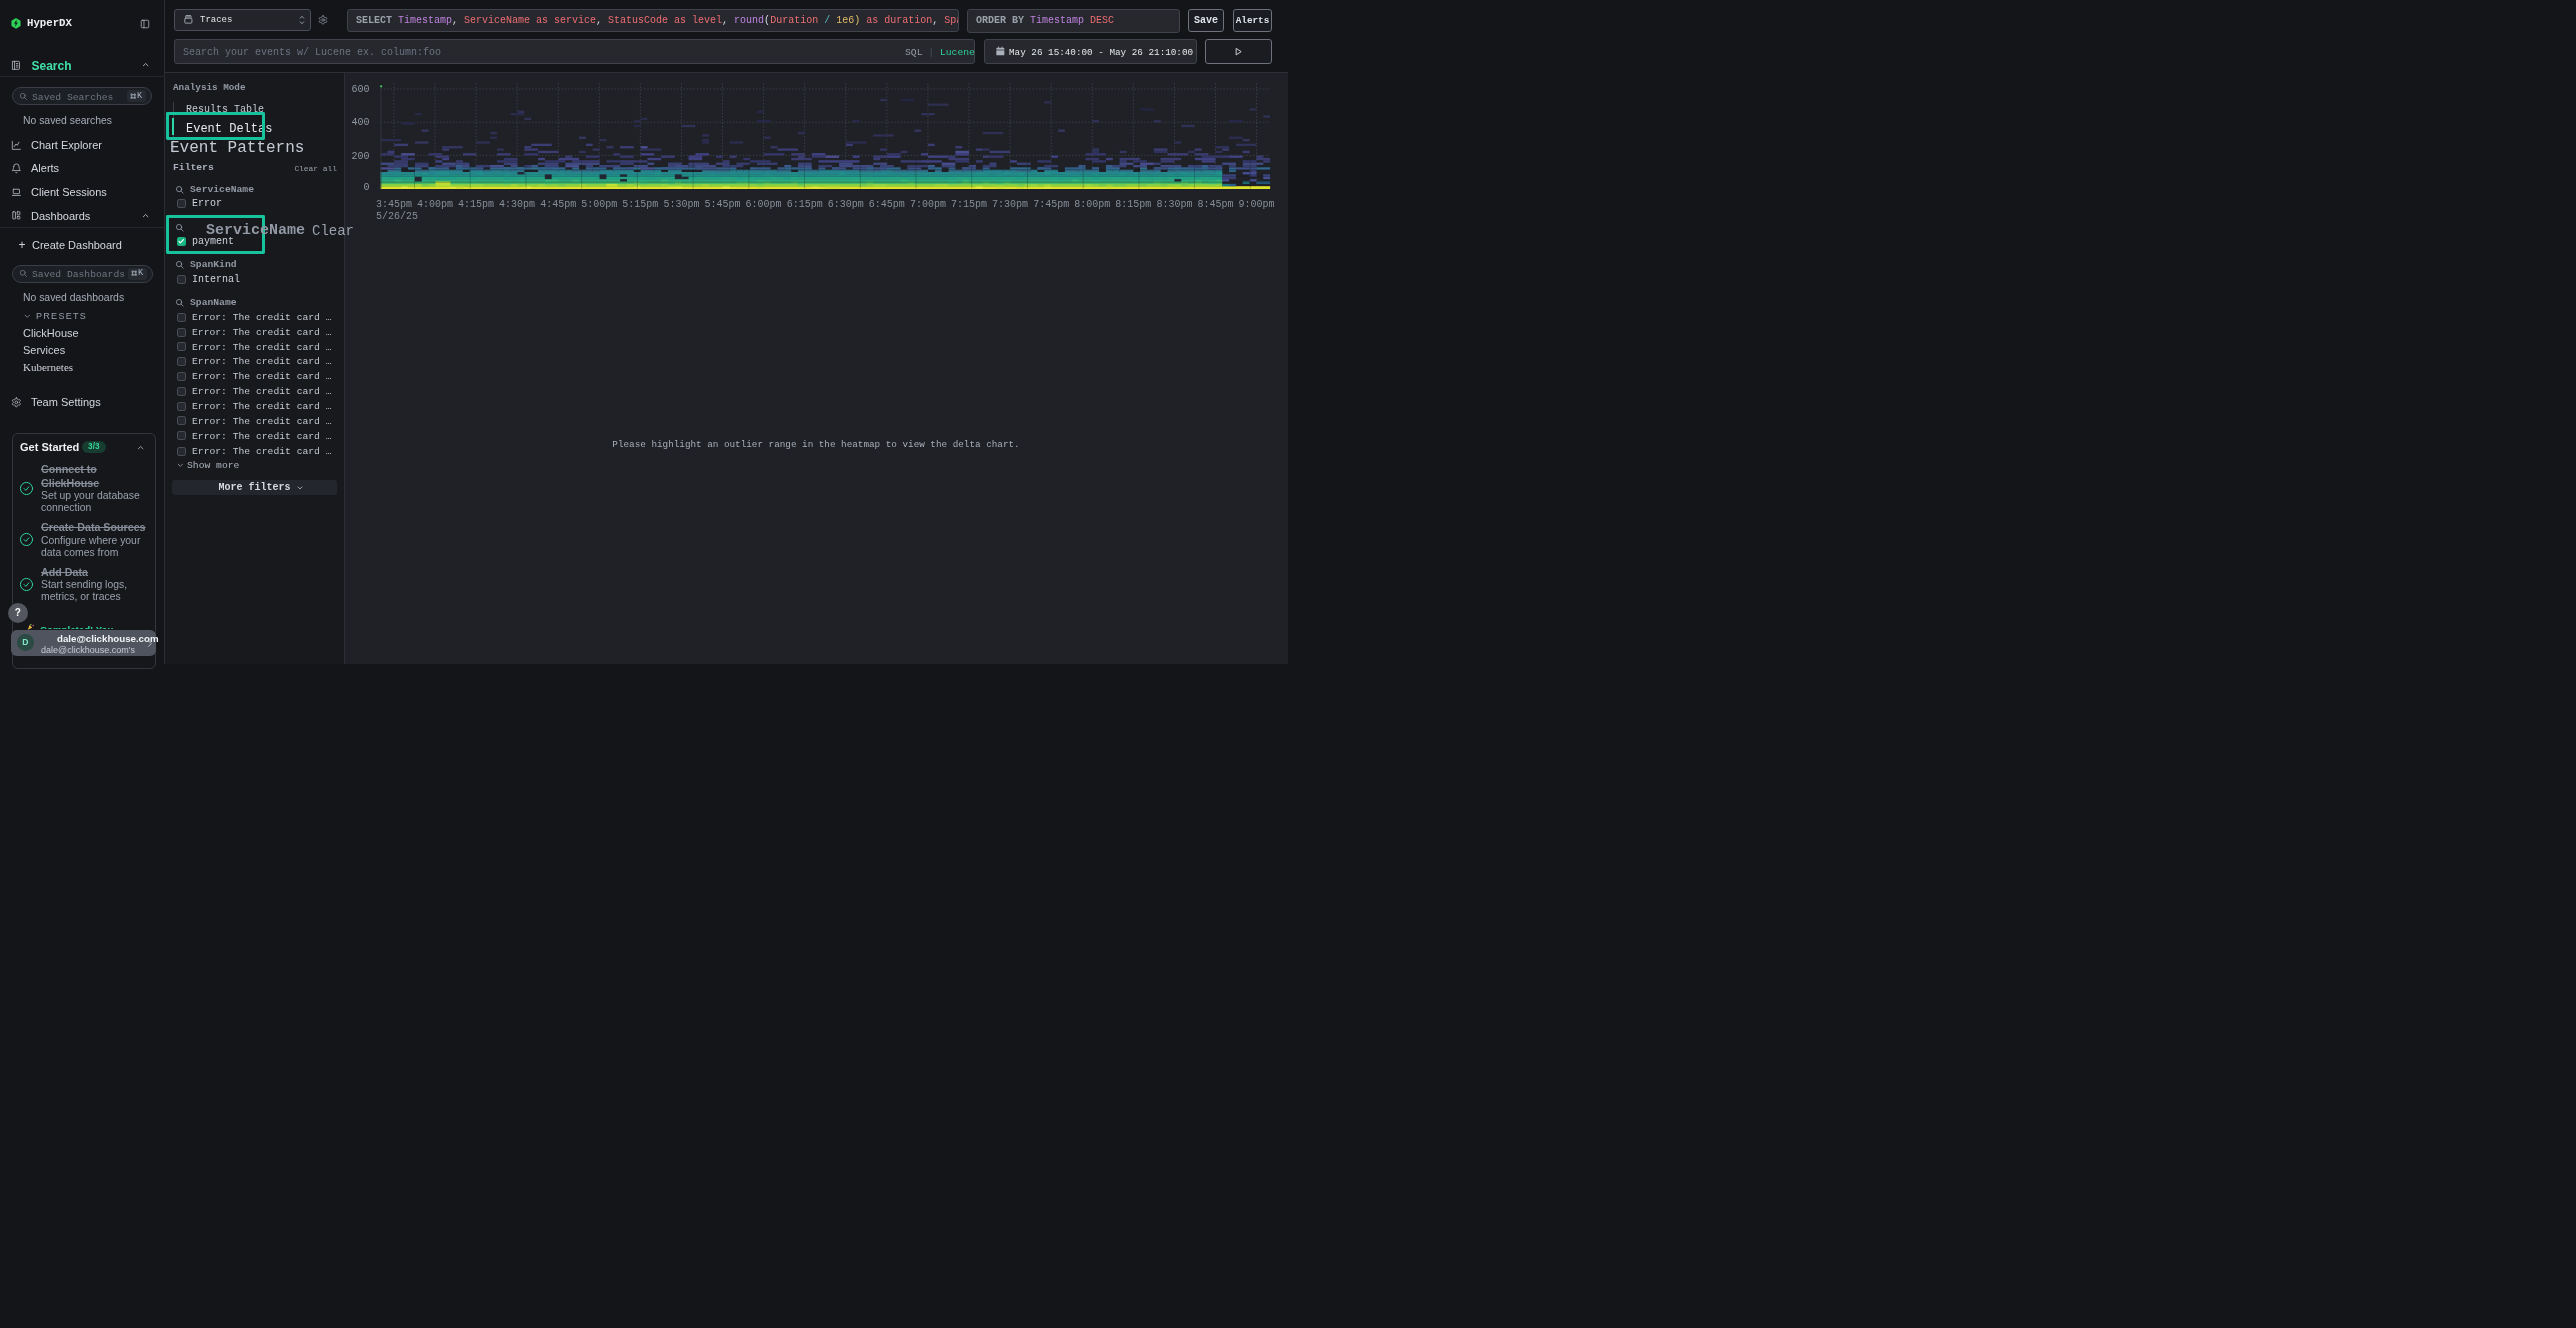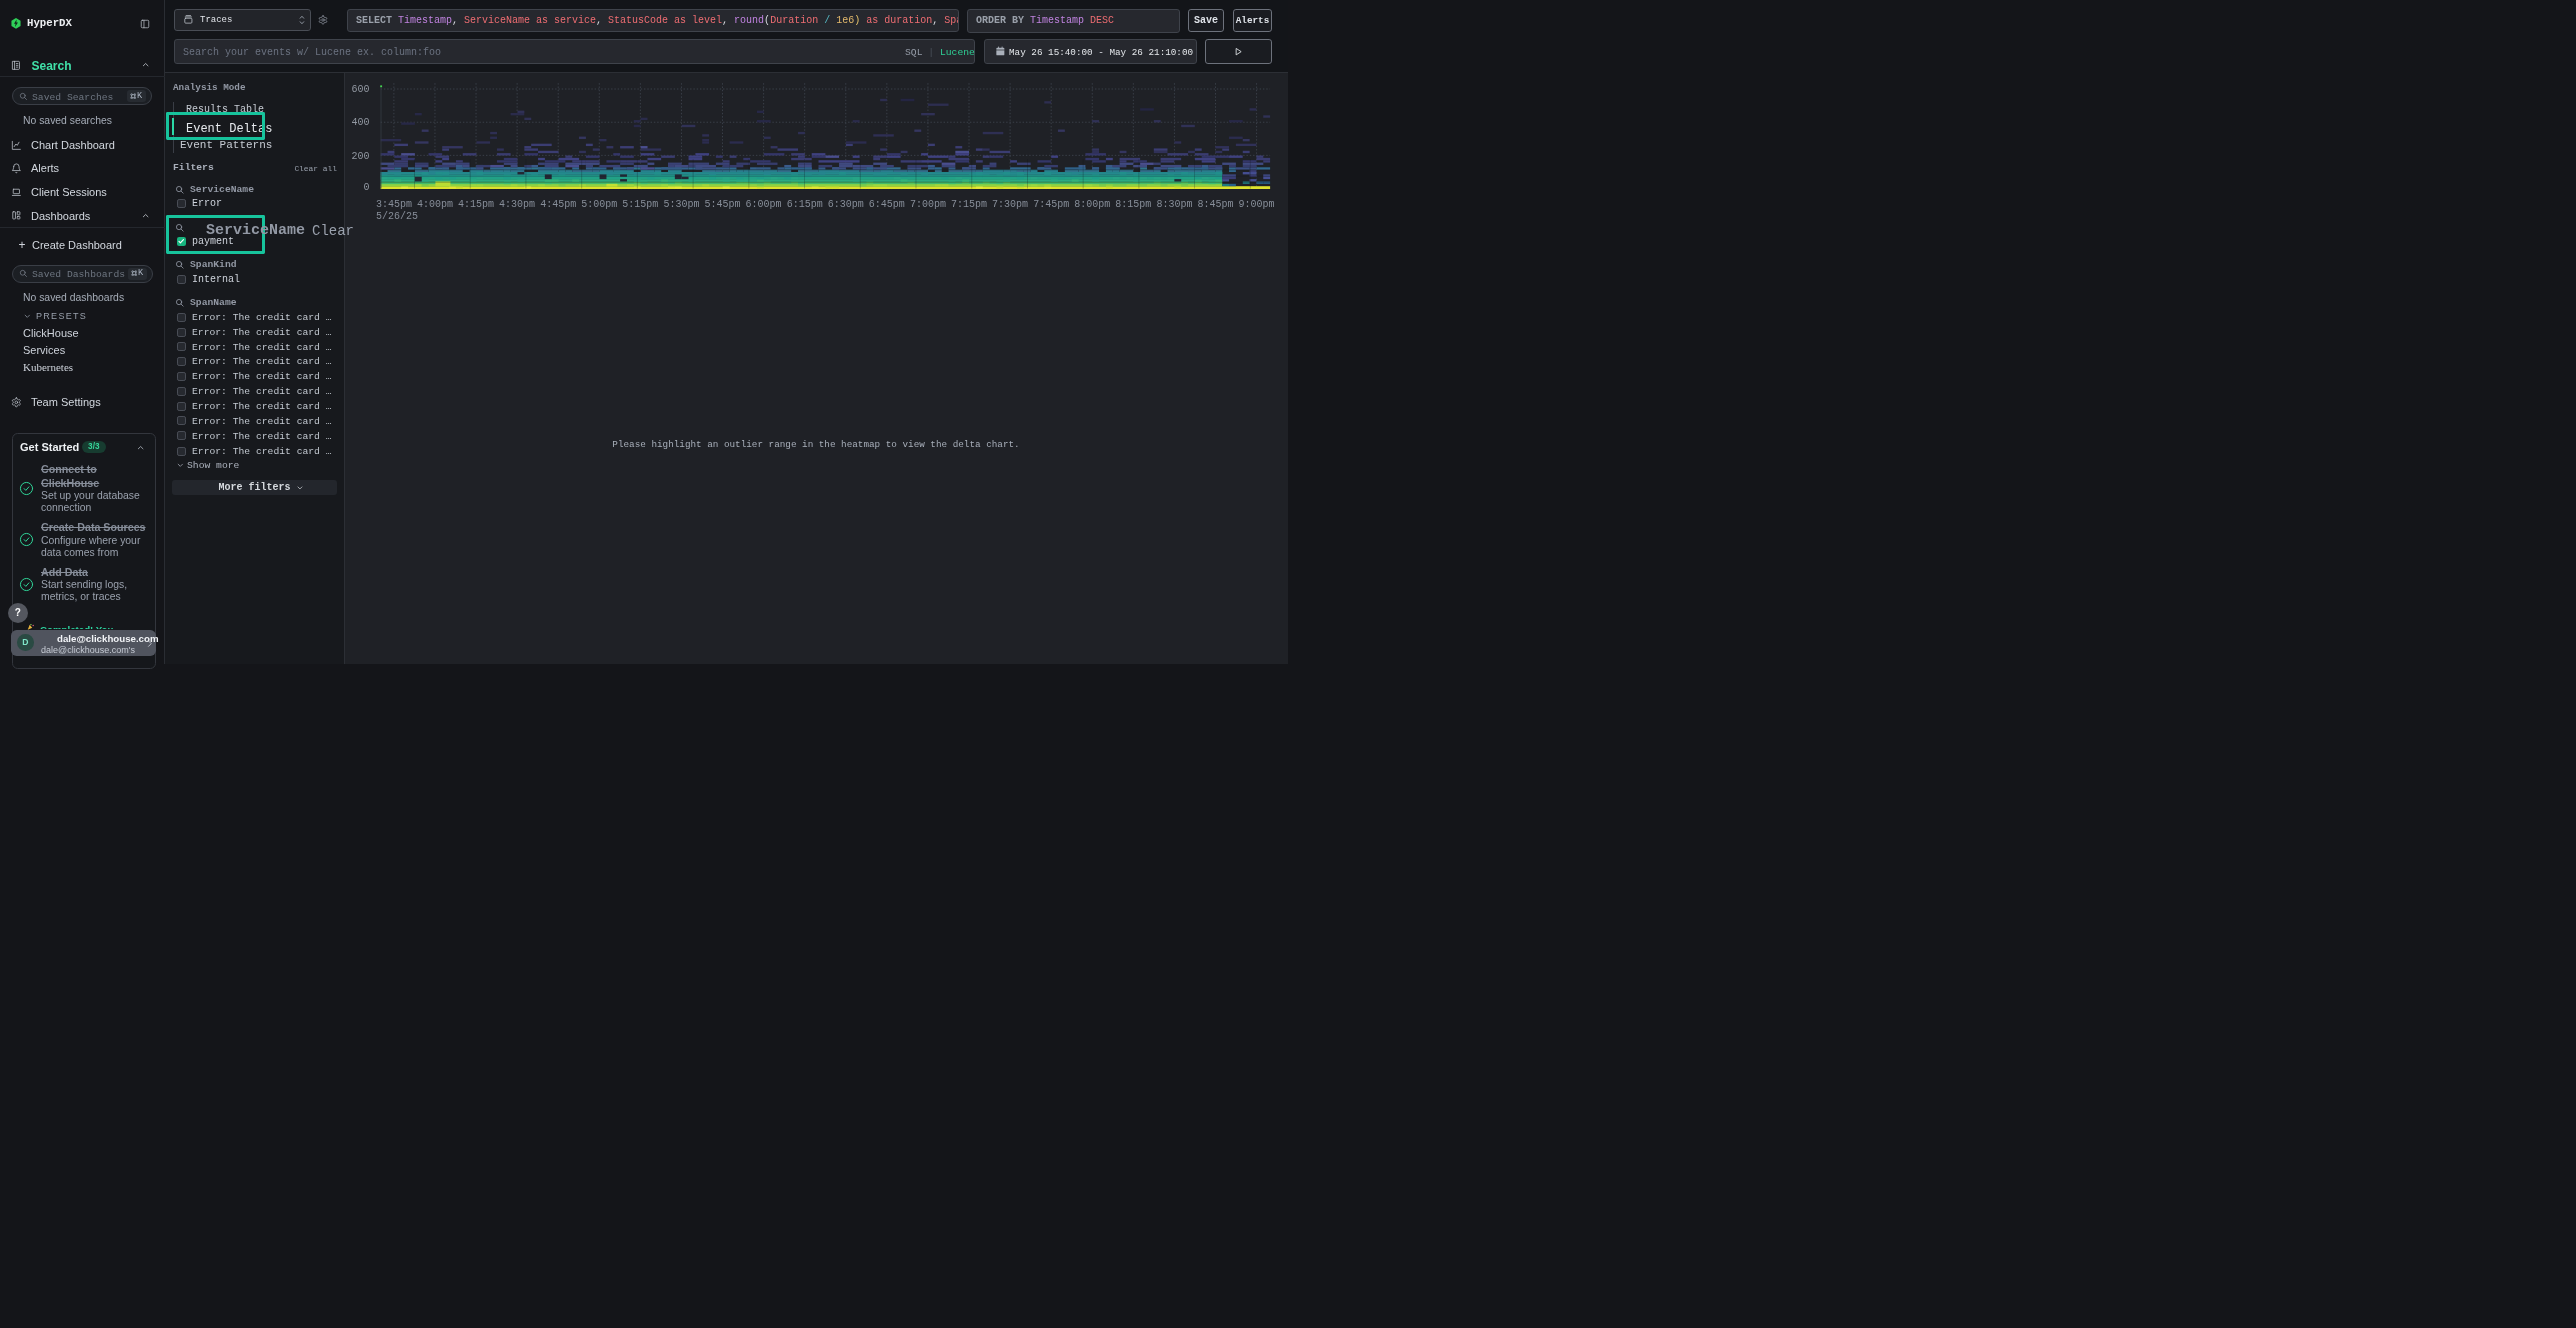--- a/index.html
+++ b/index.html
@@ -50,21 +50,21 @@
     <line x1="3" y1="9" x2="9" y2="9"></line>
     <line x1="3" y1="3" x2="3" y2="9"></line>
     <line x1="9" y1="3" x2="9" y2="9"></line>
   </svg>
 <div class="abs mono" style="left:137px;top:91px;font-size:8.6px;color:#aab3c0;">K</div>
 <div class="abs" style="left:23px;top:115px;font-size:10.4px;color:#a6adb8;">No saved searches</div>
 <svg class="ic" style="left:10.7px;top:140px" width="10.7" height="10.7" viewBox="0 0 24 24" fill="none" stroke="#c3c8d0" stroke-width="1.7" stroke-linecap="round" stroke-linejoin="round">
     <path d="M3 3v18h18"></path>
     <path d="m7 15 4-6 3 3 4-7"></path>
   </svg>
-<div class="abs" style="left:31px;top:139px;font-size:11px;color:#d3d8df;">Chart Dashboard</div>
+<div class="abs" style="left:31px;top:139px;font-size:11px;color:#d3d8df;">Chart Explorer</div>
 <svg class="ic" style="left:10.7px;top:163px" width="10.7" height="10.7" viewBox="0 0 24 24" fill="none" stroke="#c3c8d0" stroke-width="1.7" stroke-linecap="round" stroke-linejoin="round">
     <path d="M6 8a6 6 0 0 1 12 0c0 7 3 9 3 9H3s3-2 3-9"></path>
     <path d="M10.3 21a1.94 1.94 0 0 0 3.4 0"></path>
   </svg>
 <div class="abs" style="left:31px;top:162px;font-size:11px;color:#d3d8df;">Alerts</div>
 <svg class="ic" style="left:10.7px;top:187px" width="10.7" height="10.7" viewBox="0 0 24 24" fill="none" stroke="#c3c8d0" stroke-width="1.7" stroke-linecap="round" stroke-linejoin="round">
     <rect x="5" y="5" width="14" height="10" rx="1"></rect>
     <path d="M3 19h18"></path>
   </svg>
 <div class="abs" style="left:31px;top:186px;font-size:11px;color:#d3d8df;">Client Sessions</div>
@@ -181,21 +181,21 @@
 <div class="abs mono" style="left:1009px;top:47px;font-size:9.3px;color:#e4e7eb;">May 26 15:40:00 - May 26 21:10:00</div>
 <div class="abs" style="left:1205px;top:39px;width:67px;height:25px;border:0.7px solid #6d727c;border-radius:2.9px;background:#1a1c21;"></div>
 <svg class="ic" style="left:1234px;top:47px" width="8.6" height="9.3" viewBox="0 0 12 13" fill="none" stroke="#d6dade" stroke-width="1.3" stroke-linejoin="round">
     <polygon points="3 2 10 6.5 3 11"></polygon>
   </svg>
 <div class="abs mono" style="left:173px;top:82px;font-size:9.3px;font-weight:bold;color:#9298a4;">Analysis Mode</div>
 <div class="abs" style="left:173px;top:102px;width:1.4px;height:51px;background:#3a3e46;"></div>
 <div class="abs" style="left:172px;top:118px;width:2.1px;height:17px;background:#2bd9a7;"></div>
 <div class="abs mono" style="left:186px;top:104px;font-size:10px;color:#c6cbd3;">Results Table</div>
 <div class="abs mono" style="left:186px;top:122px;font-size:12px;color:#e6e9ed;">Event Deltas</div>
-<div class="abs mono" style="left:180px;top:139px;font-size:11px;color:#c6cbd3;">Event Patterns</div>
+<div class="abs mono" style="left:170px;top:139px;font-size:16px;color:#c6cbd3;">Event Patterns</div>
 <div class="abs" style="left:166px;top:112px;width:99px;height:28px;border:3.2px solid #17c39c;border-radius:1.4px;"></div>
 <div class="abs" style="left:166px;top:215px;width:99px;height:39px;border:3.2px solid #17c39c;border-radius:1.4px;"></div>
 <div class="abs mono" style="left:173px;top:162px;font-size:9.7px;font-weight:bold;color:#aab0bb;">Filters</div>
 <div class="abs mono" style="left:294px;top:164px;width:43px;text-align:right;font-size:7.9px;color:#9aa1ad;">Clear all</div>
 <svg class="ic" style="left:175px;top:185px" width="9.3" height="9.3" viewBox="0 0 24 24" fill="none" stroke="#9aa1ad" stroke-width="2.0" stroke-linecap="round" stroke-linejoin="round">
     <circle cx="10.5" cy="10.5" r="6.8"></circle>
     <line x1="15.5" y1="15.5" x2="21" y2="21"></line>
   </svg>
 <div class="abs mono" style="left:190px;top:184px;font-size:9.7px;font-weight:bold;color:#9298a4;">ServiceName</div>
 <div class="abs" style="left:177px;top:199px;width:9.3px;height:9.3px;background:#26292f;border:0.7px solid #4a4e57;border-radius:2.1px;"></div>

